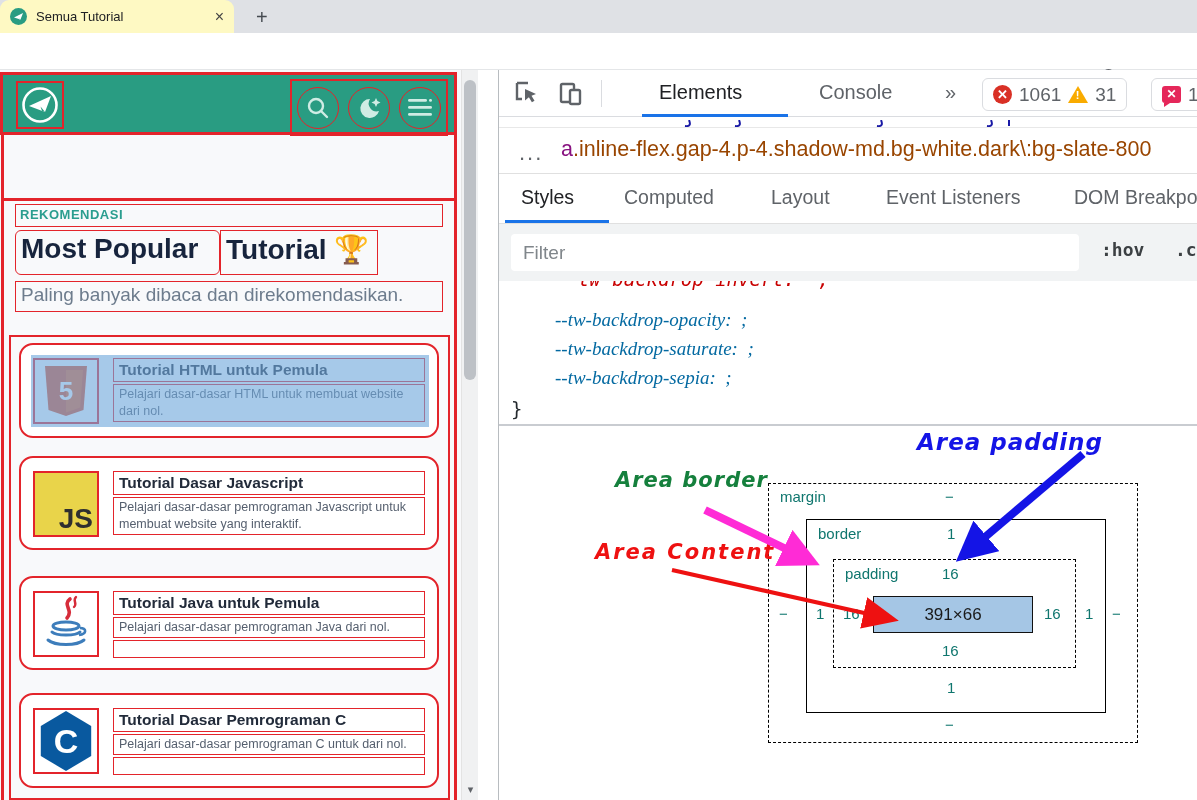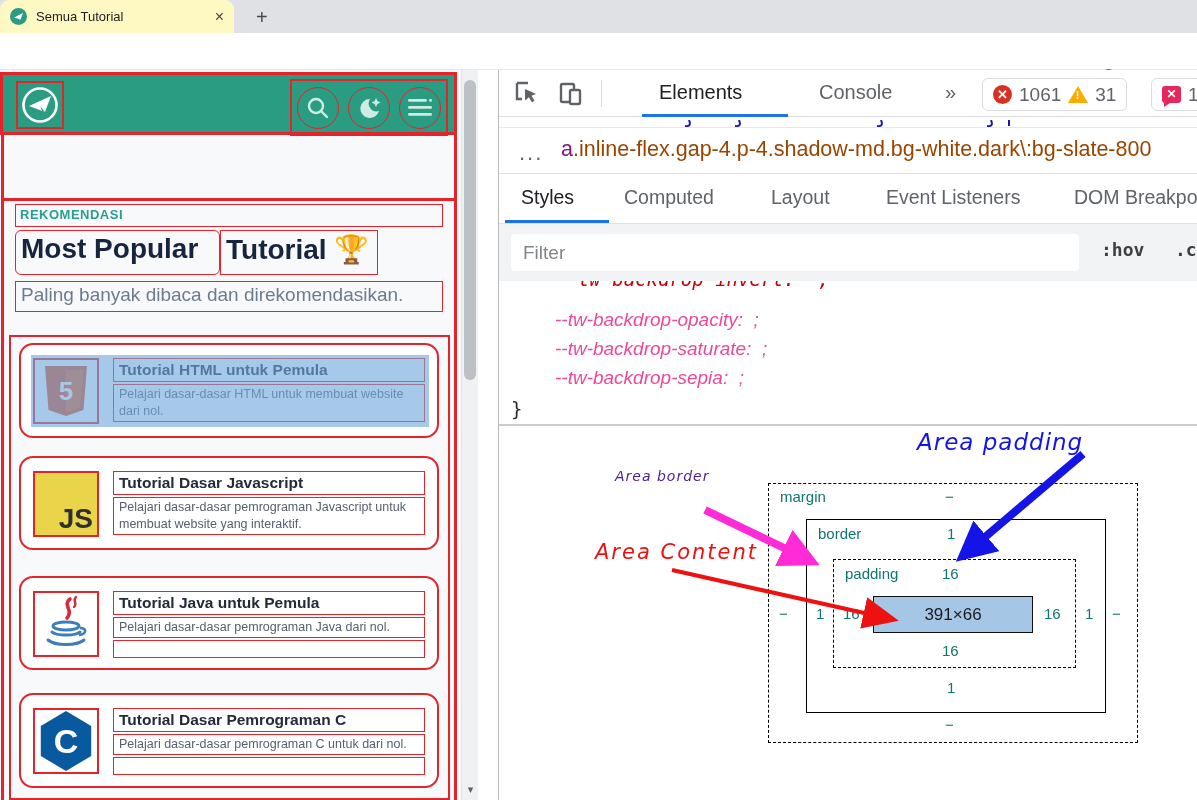--- a/index.html
+++ b/index.html
@@ -92,41 +92,41 @@
   .styletab.active { color:#202124; }
   #styles-underline { left:6px; top:46px; width:104px; height:3px; background:#1a73e8; }
   #filter-row { left:0; top:154px; width:719px; height:57px; background:#f1f3f4; overflow:hidden; }
   #filter-input { position:absolute; left:12px; top:10px; width:568px; height:37px; background:#fff;
                   border:none; border-radius:4px; font-size:19px; padding:0 12px; color:#202124; outline:none;
                   font-family:"Liberation Sans", sans-serif; }
   #filter-input::placeholder { color:#80868b; }
   .pseudo-toggle { position:absolute; top:15px; font-size:18px; color:#3c4043;
                    font-family:"DejaVu Sans Mono", monospace; font-weight:bold; }
   #css-pane { left:0; top:211px; width:719px; height:143px; background:#fff; overflow:hidden; }
-  .cssline { position:absolute; left:56px; font-size:19px; font-style:italic; color:#ec4899;
-             font-family:Liberation Sans, sans-serif; white-space:pre; }
+  .cssline { position:absolute; left:56px; font-size:19px; font-style:italic; color:#0369a1;
+             font-family:Liberation Serif, serif; white-space:pre; }
   #css-clip { left:0px; top:0; width:719px; height:13px; overflow:hidden; }
   #css-clip span { position:absolute; left:56px; top:-13px; font-size:19px; font-style:italic; color:#c80000;
                    font-family:"DejaVu Sans Mono", monospace; text-decoration:line-through; white-space:pre; }
   #css-brace { left:12px; top:117px; font-size:19px; color:#24292e; font-family:"DejaVu Sans Mono", monospace; }
   #dt-sep { left:0; top:354px; width:719px; height:2px; background:#c9ccd1; }
 
   
   #boxmodel { left:0; top:356px; width:719px; height:374px; background:#fff; }
   .bm-box { position:absolute; background:transparent; }
   #bm-margin  { left:269px; top:57px;  width:370px; height:260px; border:1.5px dashed #000; }
   #bm-border  { left:307px; top:93px;  width:300px; height:194px; border:1.5px solid #000; }
   #bm-padding { left:334px; top:133px; width:243px; height:109px; border:1.5px dashed #000; }
   #bm-content { left:374px; top:170px; width:160px; height:37px; border:1.5px solid #111;
                 background:#a5c6e5; display:flex; align-items:center; justify-content:center;
                 font-size:17px; color:#1a1a1a; }
   .bm-lbl { position:absolute; font-size:15px; color:#0f766e; }
-  .ann { position:absolute; font-weight:normal; font-style:italic; font-family:"DejaVu Sans", sans-serif; }
+  .ann { position:absolute; font-weight:bold; font-style:italic; font-family:"DejaVu Sans", sans-serif; }
   #ann-padding { left:418px; top:3px;  font-size:23px; color:#1414e6; letter-spacing:1px; }
-  #ann-border  { left:116px; top:42px; font-size:14px; color:#4c1d95; letter-spacing:1px; }
+  #ann-border  { left:116px; top:42px; font-size:21px; color:#15803d; letter-spacing:1px; }
   #ann-content { left:96px;  top:114px; font-size:21px; color:#ee1111; letter-spacing:2px; }
   #arrow-svg { position:absolute; left:0; top:0; pointer-events:none; }
 </style>
 </head>
 <body>
 
 <div id="stage">
 
   <div id="tabstrip" class="abs">
     <div id="tab-active">

